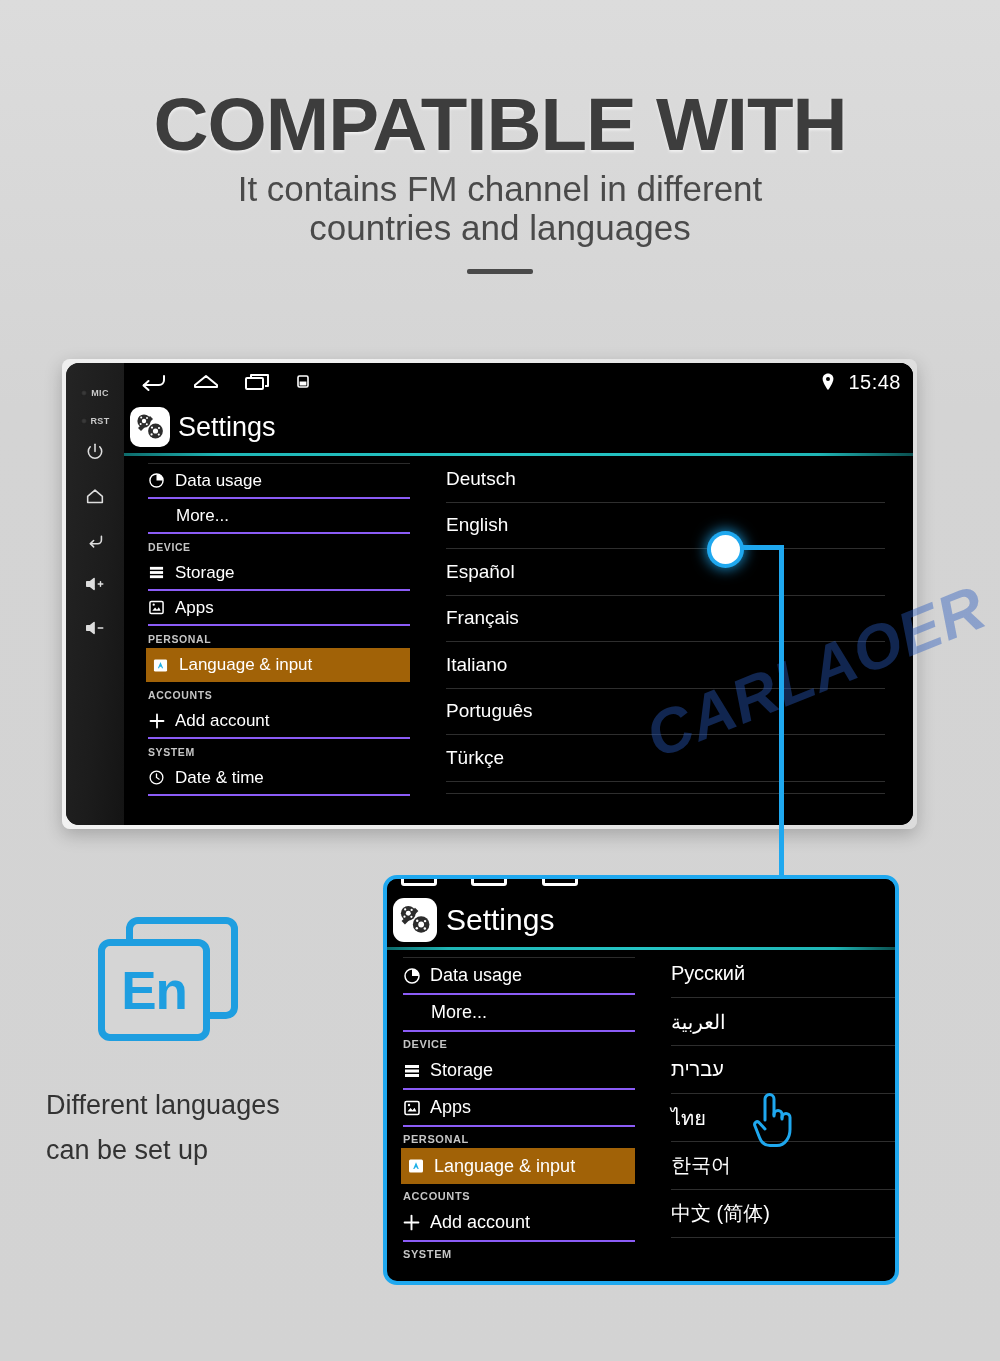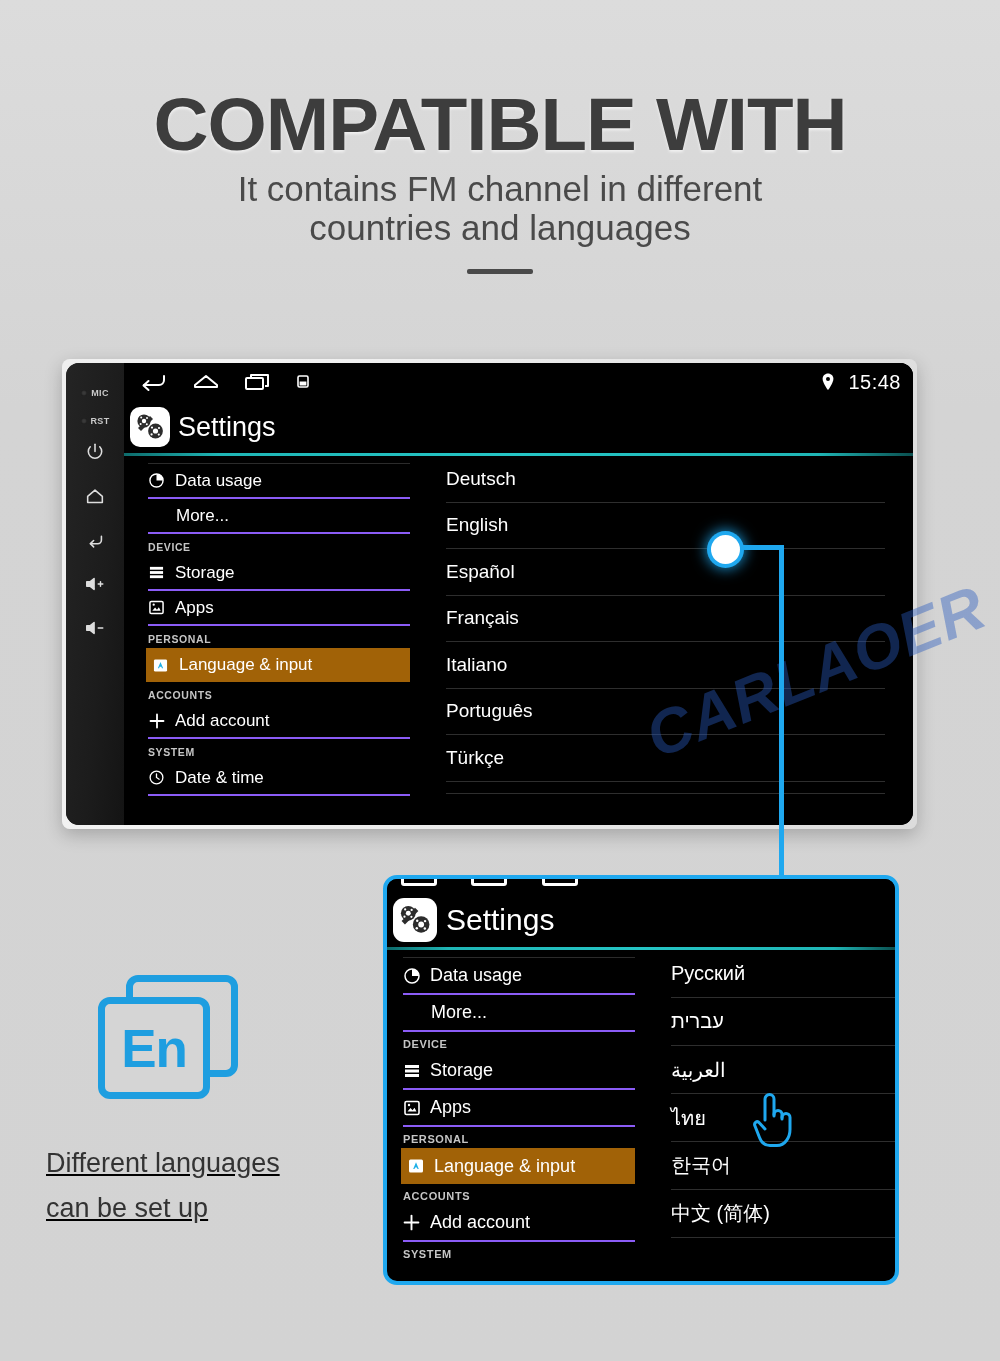--- a/index.html
+++ b/index.html
@@ -127,21 +127,21 @@
   .zp-left .mi { height: 37px; font-size: 18px; }
   .zp-left .mi.hl { height: 36px; }
   .zp-left .sect { font-size: 11px; padding: 6px 0 3px 0; }
   .zp-right .lang { height: 48px; font-size: 20px; }
 
   .hand {
     position: absolute; left: 752px; top: 1090px; width: 46px; height: 58px; z-index: 60;
   }
 
   
-  .en-block { position: absolute; left: 44px; top: 975px; width: 320px; text-decoration: underline; }
+  .en-block { position: absolute; left: 44px; top: 917px; width: 320px; }
   .en-icon { width: 160px; height: 140px; position: relative; margin-left: 54px; }
   .en-back {
     position: absolute; left: 28px; top: 0; width: 112px; height: 102px;
     border: 7px solid #1e9ee0; border-radius: 12px;
   }
   .en-front {
     position: absolute; left: 0; top: 22px; width: 112px; height: 102px;
     border: 7px solid #1e9ee0; border-radius: 12px; background: #d5d5d5;
     display: flex; align-items: center; justify-content: center;
   }
@@ -460,22 +460,22 @@
               </svg>
           </span>
           <span>Add account</span>
         </div>
 
         <div class="sect">SYSTEM</div>
       </div>
 
       <div class="zp-right">
         <div class="lang first">Русский</div>
+        <div class="lang">العربية</div>
         <div class="lang">עברית</div>
-        <div class="lang">العربية</div>
         <div class="lang">ไทย</div>
         <div class="lang">한국어</div>
         <div class="lang">中文 (简体)</div>
       </div>
     </div>
   </div>
 
   <svg class="hand" viewBox="0 0 46 58" fill="none" stroke="#1fa8ef" stroke-width="3" stroke-linejoin="round" stroke-linecap="round">
     <path d="M13 30V9a4.5 4.5 0 0 1 9 0v17"></path>
     <path d="M22 24.5a4 4 0 0 1 8 0V29"></path>

